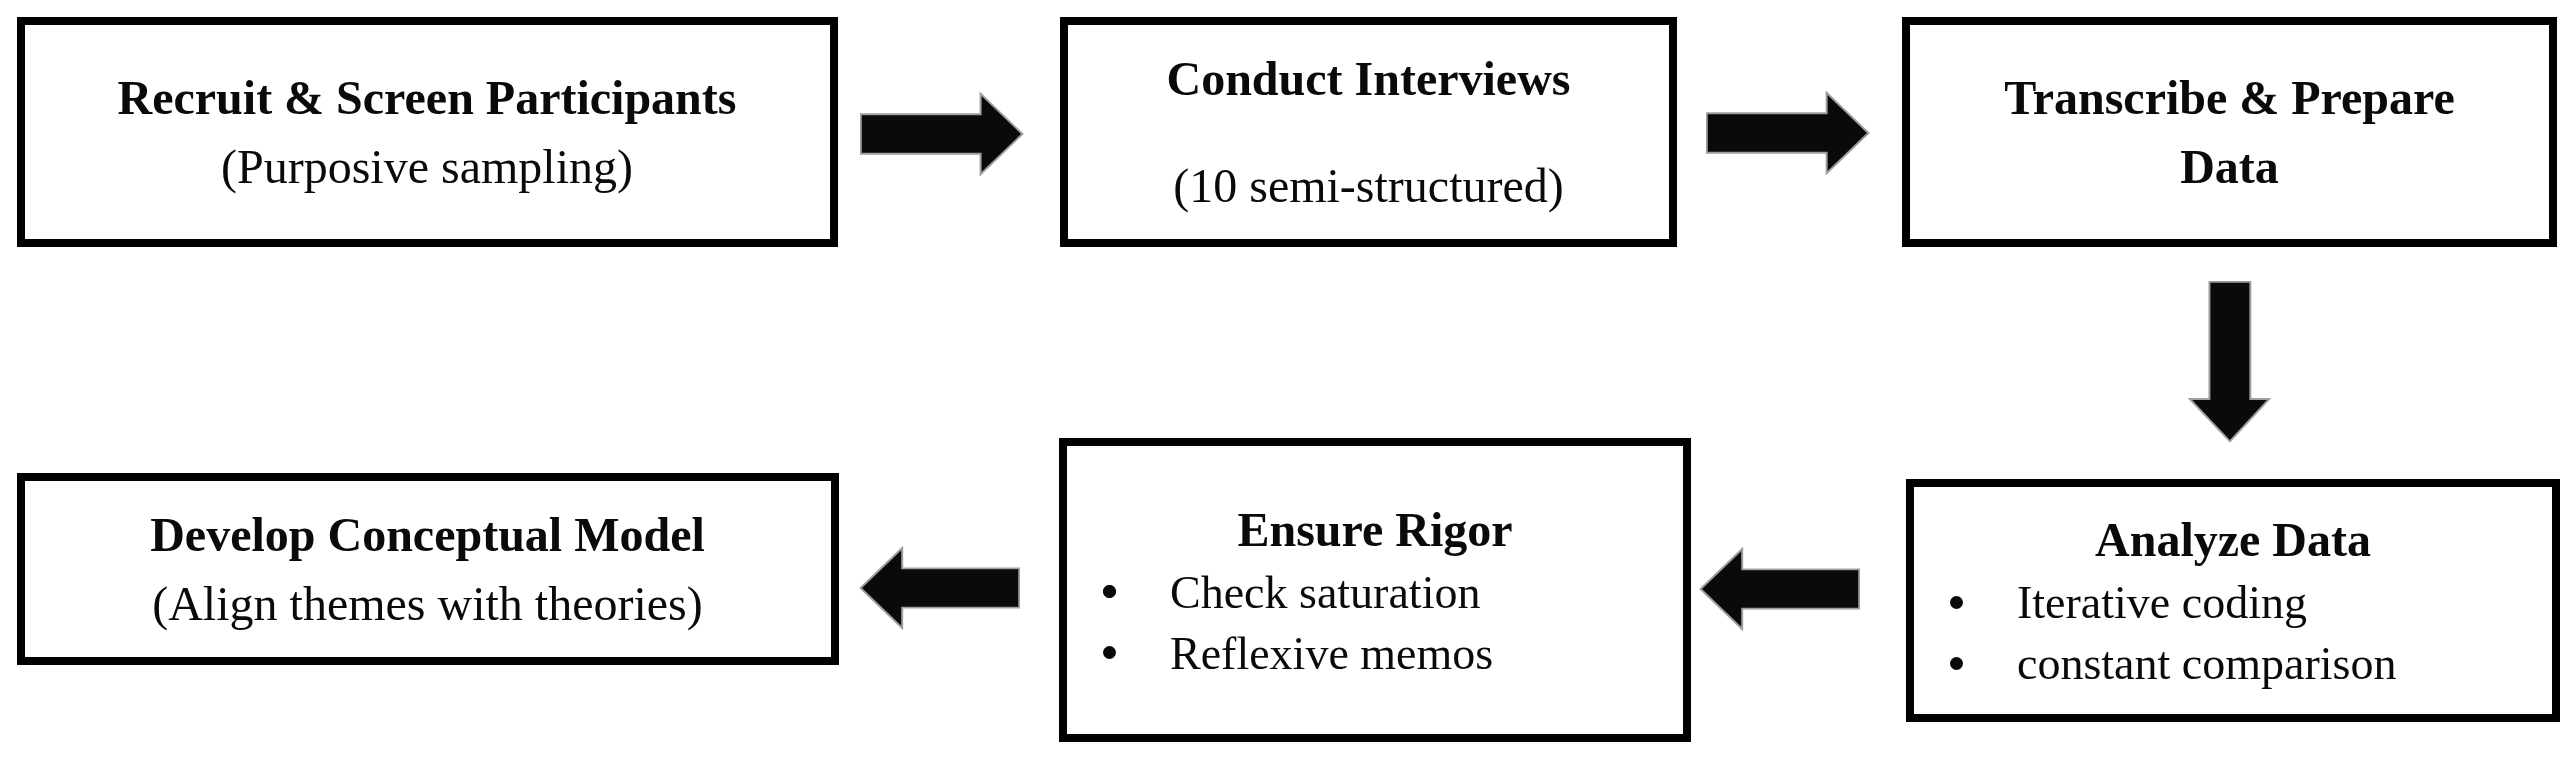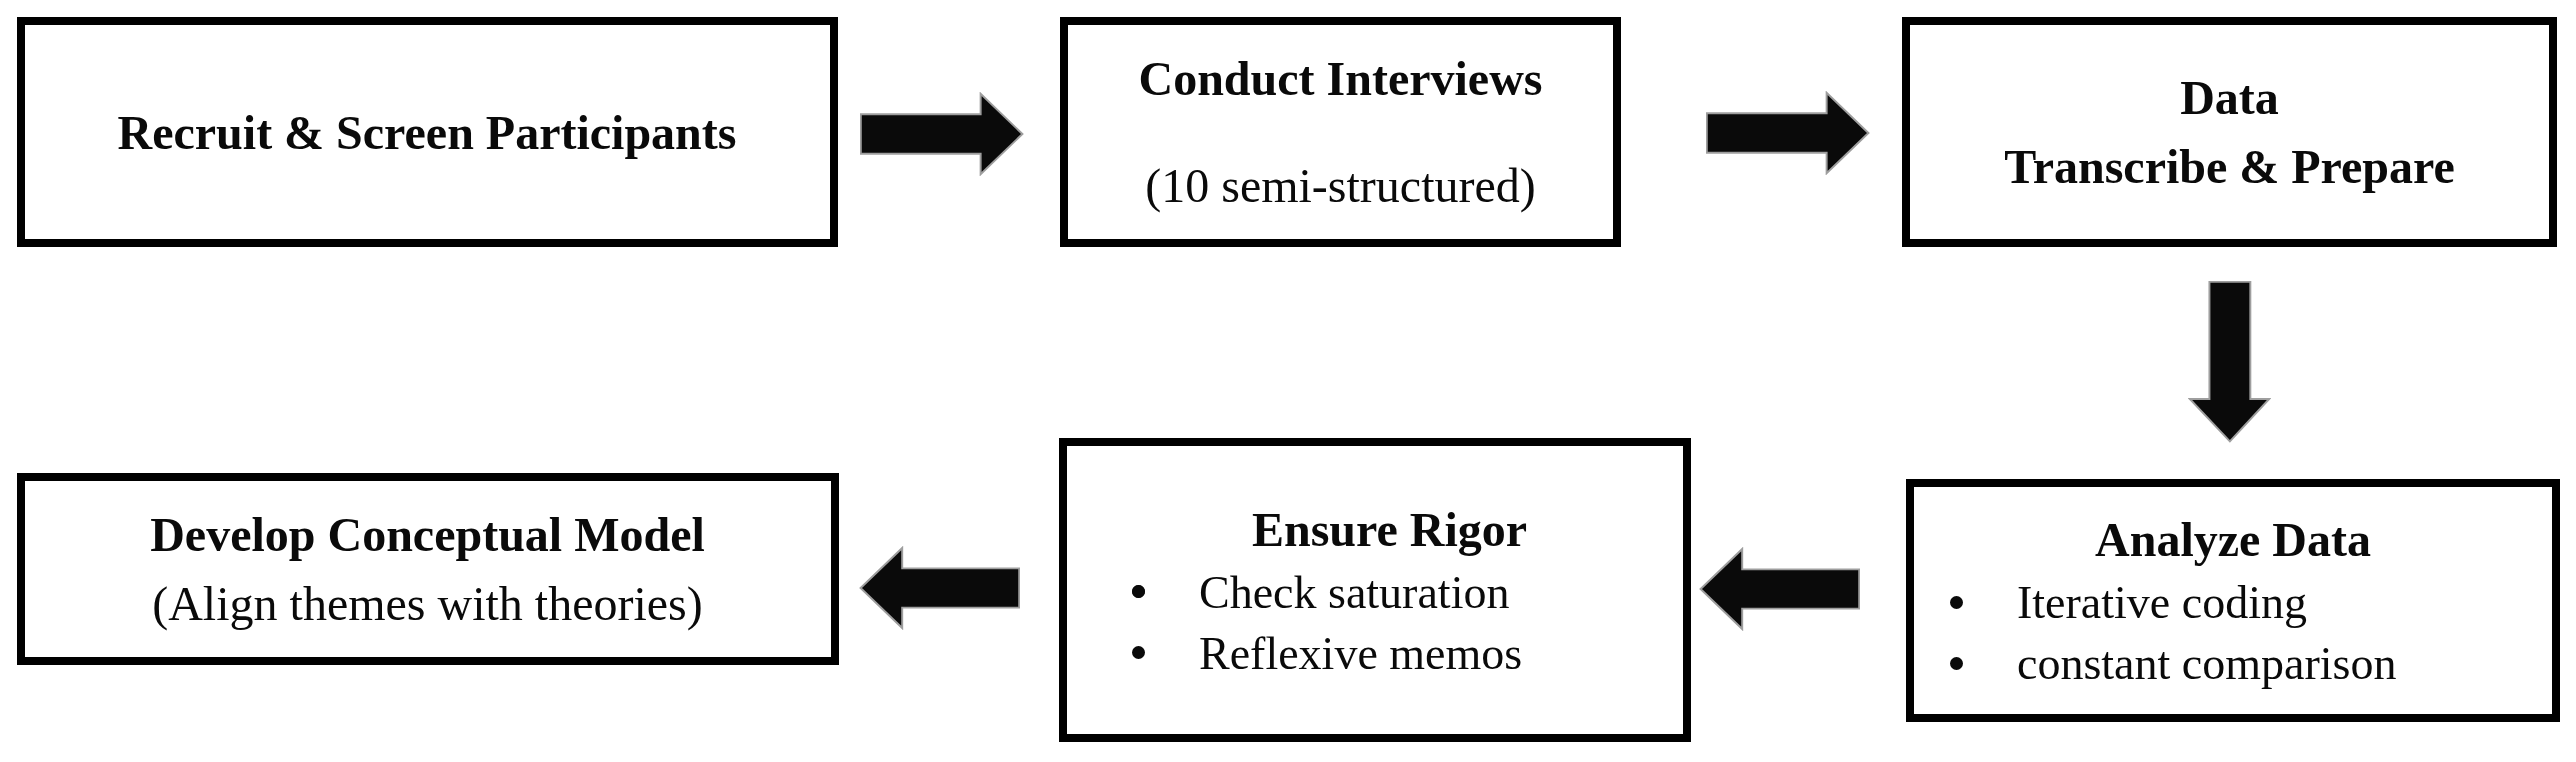--- a/index.html
+++ b/index.html
@@ -72,41 +72,42 @@
     stroke-width:2.5;
   }
 </style>
 </head>
 <body>
 
 <div id="stage">
 
   <div class="box" style="left:16.5px;top:17.3px;width:821px;height:230px;">
     <div class="title">Recruit &amp; Screen Participants</div>
+    <div class="subtitle">(Purposive sampling)</div>
   </div>
 
-  <div class="box" style="left:1060px;top:17.3px;width:561px;height:230px;gap:38px;">
+  <div class="box" style="left:1060px;top:17.3px;width:617px;height:230px;gap:38px;">
     <div class="title">Conduct Interviews</div>
     <div class="subtitle">(10 semi-structured)</div>
   </div>
 
   <div class="box" style="left:1902px;top:17.3px;width:655px;height:230px;">
+    <div class="title">Transcribe &amp; Prepare</div>
     <div class="title">Data</div>
-    <div class="title">Transcribe &amp; Prepare</div>
   </div>
 
   <div class="box listbox" style="left:1906px;top:479px;width:654px;height:243px;">
     <div class="title">Analyze Data</div>
     <ul class="bullets">
       <li><span class="bullet-dot"></span><span>Iterative coding</span></li>
       <li><span class="bullet-dot"></span><span>constant comparison</span></li>
     </ul>
   </div>
 
-  <div class="box listbox" style="left:1059px;top:438px;width:632px;height:304px;padding-left:29px;">
+  <div class="box listbox" style="left:1059px;top:438px;width:632px;height:304px;">
     <div class="title">Ensure Rigor</div>
     <ul class="bullets">
       <li><span class="bullet-dot"></span></li>
       <li><span class="bullet-dot"></span><span>Check saturation</span></li>
       <li><span class="bullet-dot"></span><span>Reflexive memos</span></li>
     </ul>
   </div>
 
   <div class="box" style="left:16.5px;top:473px;width:822px;height:192px;">
     <div class="title">Develop Conceptual Model</div>

